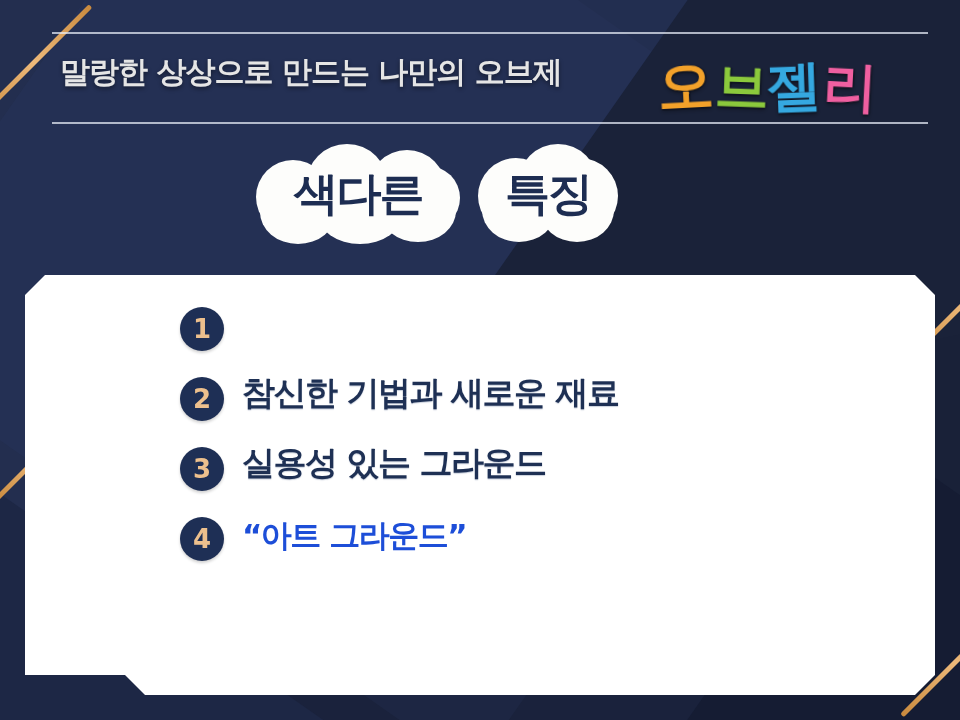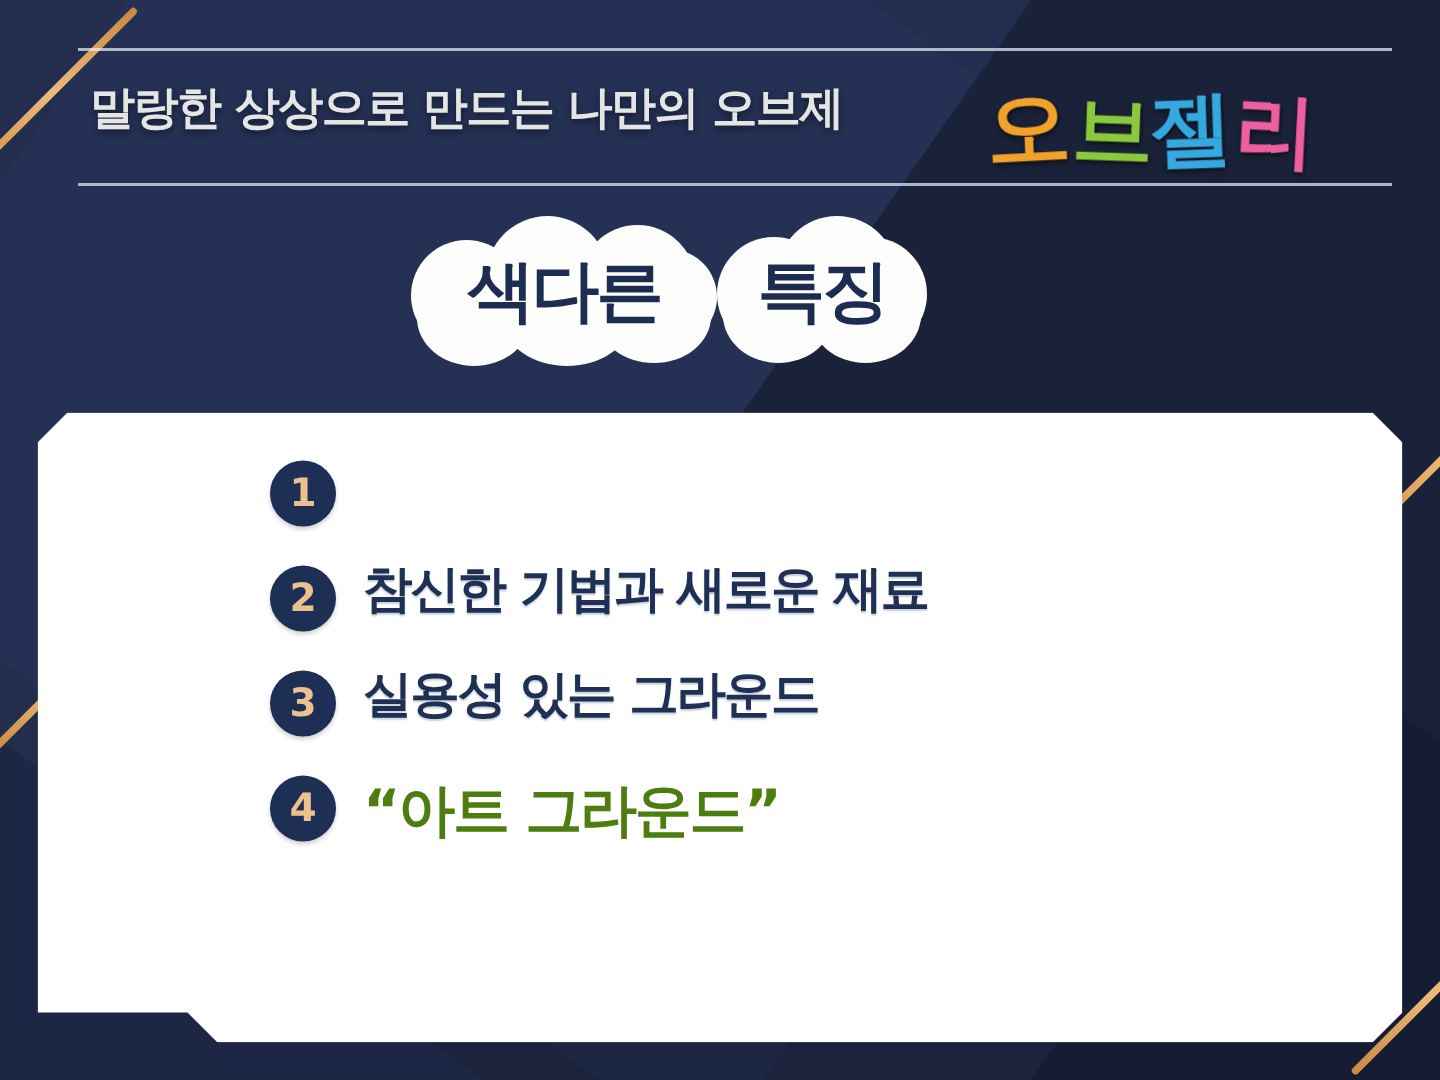--- a/index.html
+++ b/index.html
@@ -150,21 +150,21 @@
   .cloud .ctext {
     position:relative;
     z-index:2;
     font-size:45px;
     font-weight:bold;
     color:#1d2d52;
     letter-spacing:-2px;
     white-space:nowrap;
   }
 
-  .cloud-1 { left:274px; width:204px; }
+  .cloud-1 { left:256px; width:204px; }
   .cloud-2 { left:478px; width:140px; }
 
   .big-number {
     position:absolute;
     left:632px; top:148px;
     font-size:82px;
     font-weight:bold;
     color:#edb36c;
     line-height:1;
     letter-spacing:-2px;
@@ -222,23 +222,23 @@
     font-size:33px;
     font-weight:bold;
     color:#1e3054;
     letter-spacing:-1.5px;
     line-height:1.22;
     white-space:nowrap;
     text-shadow:0 1px 1px rgba(80,100,140,.3);
   }
   .row-sub {
     display:block;
-    font-size:38px;
-    font-weight:bold;
-    color:#4d7c0f;
+    font-size:31px;
+    font-weight:bold;
+    color:#1d4ed8;
     letter-spacing:-1.5px;
     margin-top:2px;
   }
 </style>
 </head>
 <body>
 
 <div id="poster">
 
   <div class="bg-layer">

